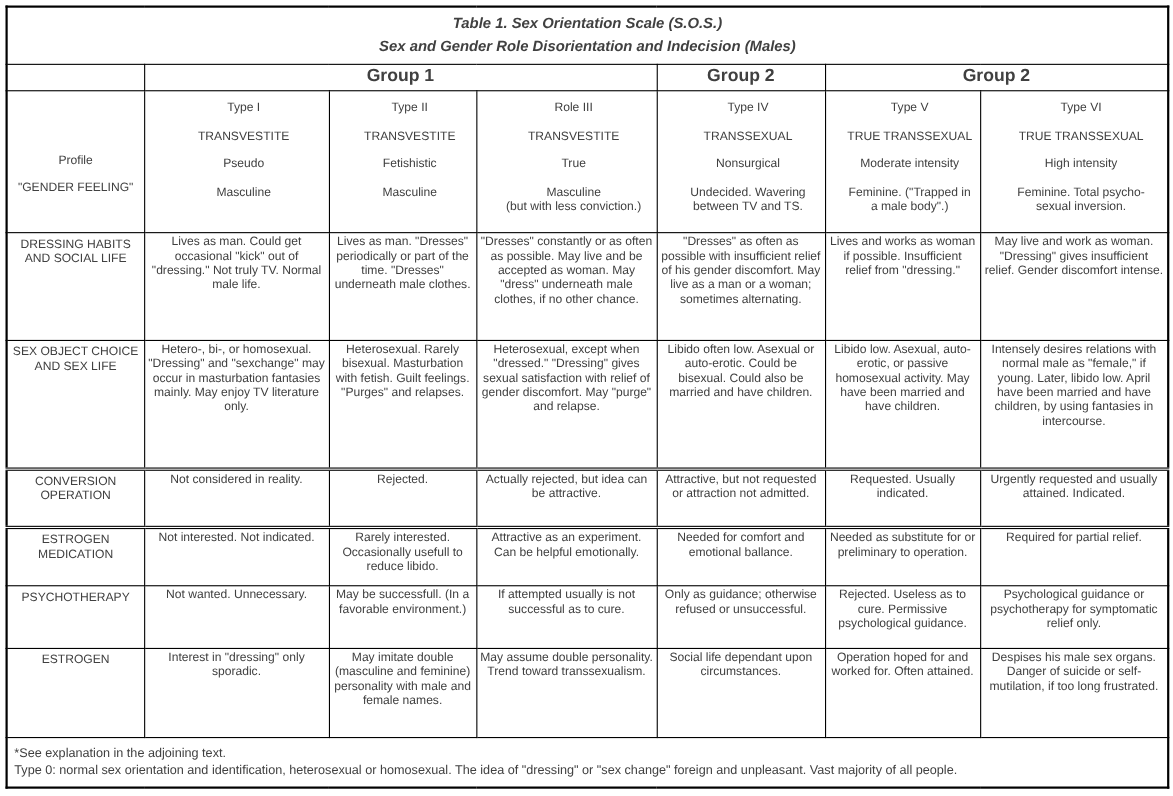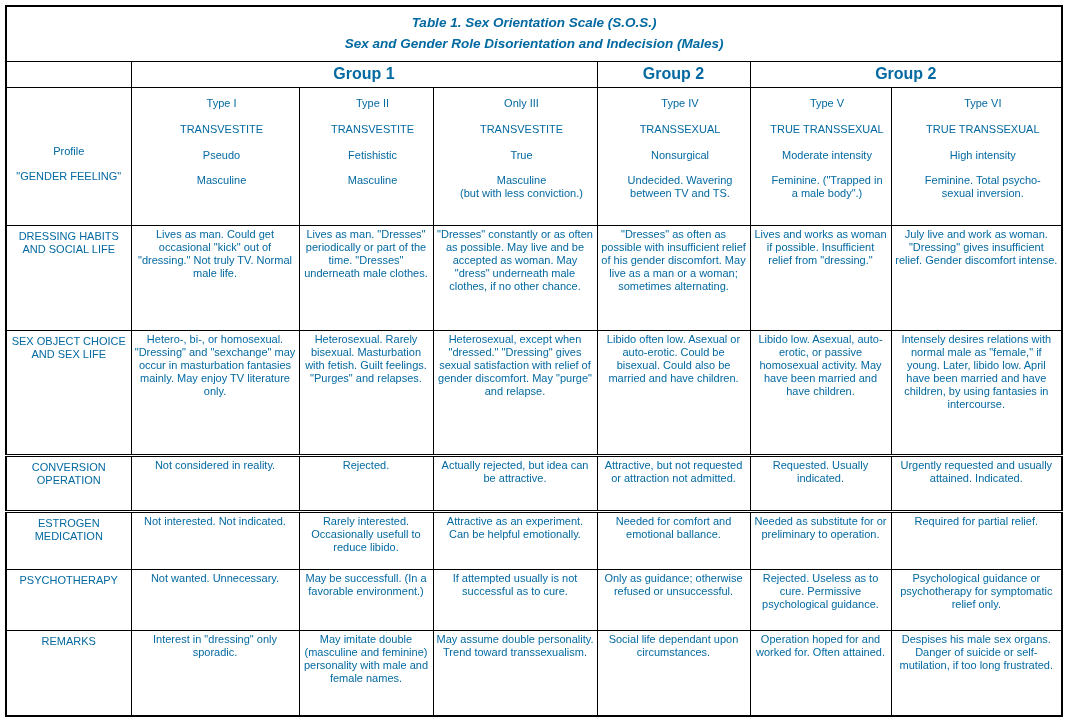--- a/index.html
+++ b/index.html
@@ -1,19 +1,19 @@
 <!DOCTYPE html>
 <html><head>
 <meta charset="utf-8">
 <style>
   * { box-sizing: border-box; }
   html, body { margin: 0; padding: 0; background: #ffffff; }
   .page {
     width: 1066px; height: 724px;
-    background: #ffffff; color: #0369a1;
+    background: #ffffff; color: #404040;
     padding: 5px 5px;
     font-family: "Liberation Sans", sans-serif;
   }
   table.sos {
     width: 1056px; height: 712px;
     border-collapse: collapse;
     table-layout: fixed;
     border: 2px solid #000;
   }
   td {
@@ -102,21 +102,21 @@
         <div class="t-sub">Pseudo</div>
         <div class="t-feel">Masculine</div>
       </td>
       <td class="type-cell">
         <div class="t-name">Type II</div>
         <div class="t-cat">TRANSVESTITE</div>
         <div class="t-sub">Fetishistic</div>
         <div class="t-feel">Masculine</div>
       </td>
       <td class="type-cell">
-        <div class="t-name">Only III</div>
+        <div class="t-name">Role III</div>
         <div class="t-cat">TRANSVESTITE</div>
         <div class="t-sub">True</div>
         <div class="t-feel">Masculine
 (but with less conviction.)</div>
       </td>
       <td class="type-cell">
         <div class="t-name">Type IV</div>
         <div class="t-cat">TRANSSEXUAL</div>
         <div class="t-sub">Nonsurgical</div>
         <div class="t-feel">Undecided. Wavering
@@ -138,21 +138,21 @@
       </td>
     </tr>
 
     <tr class="r-dressing">
       <td class="label-cell">DRESSING HABITS AND SOCIAL LIFE</td>
       <td>Lives as man. Could get occasional "kick" out of "dressing." Not truly TV. Normal male life.</td>
       <td>Lives as man. "Dresses" periodically or part of the time. "Dresses" underneath male clothes.</td>
       <td>"Dresses" constantly or as often as possible. May live and be accepted as woman. May "dress" underneath male clothes, if no other chance.</td>
       <td>"Dresses" as often as possible with insufficient relief of his gender discomfort. May live as a man or a woman; sometimes alternating.</td>
       <td>Lives and works as woman if possible. Insufficient relief from "dressing."</td>
-      <td>July live and work as woman. "Dressing" gives insufficient relief. Gender discomfort intense.</td>
+      <td>May live and work as woman. "Dressing" gives insufficient relief. Gender discomfort intense.</td>
     </tr>
 
     <tr class="r-sexobj">
       <td class="label-cell">SEX OBJECT CHOICE AND SEX LIFE</td>
       <td>Hetero-, bi-, or homosexual. "Dressing" and "sexchange" may occur in masturbation fantasies mainly. May enjoy TV literature only.</td>
       <td>Heterosexual. Rarely bisexual. Masturbation with fetish. Guilt feelings. "Purges" and relapses.</td>
       <td>Heterosexual, except when "dressed." "Dressing" gives sexual satisfaction with relief of gender discomfort. May "purge" and relapse.</td>
       <td>Libido often low. Asexual or auto-erotic. Could be bisexual. Could also be married and have children.</td>
       <td>Libido low. Asexual, auto-erotic, or passive homosexual activity. May have been married and have children.</td>
       <td>Intensely desires relations with normal male as "female," if young. Later, libido low. April have been married and have children, by using fantasies in intercourse.</td>
@@ -183,24 +183,30 @@
       <td class="label-cell">PSYCHOTHERAPY</td>
       <td>Not wanted. Unnecessary.</td>
       <td>May be successfull. (In a favorable environment.)</td>
       <td>If attempted usually is not successful as to cure.</td>
       <td>Only as guidance; otherwise refused or unsuccessful.</td>
       <td>Rejected. Useless as to cure. Permissive psychological guidance.</td>
       <td>Psychological guidance or psychotherapy for symptomatic relief only.</td>
     </tr>
 
     <tr class="r-remarks">
-      <td class="label-cell">REMARKS</td>
+      <td class="label-cell">ESTROGEN</td>
       <td>Interest in "dressing" only sporadic.</td>
       <td>May imitate double (masculine and feminine) personality with male and female names.</td>
       <td>May assume double personality. Trend toward transsexualism.</td>
       <td>Social life dependant upon circumstances.</td>
       <td>Operation hoped for and worked for. Often attained.</td>
       <td>Despises his male sex organs. Danger of suicide or self-mutilation, if too long frustrated.</td>
     </tr>
 
+    <tr class="r-footer">
+      <td colspan="7" class="footnote-cell">
+        <div>*See explanation in the adjoining text.</div>
+        <div>Type 0: normal sex orientation and identification, heterosexual or homosexual. The idea of "dressing" or "sex change" foreign and unpleasant. Vast majority of all people.</div>
+      </td>
+    </tr>
   </tbody>
     </table>
 </div>
 
 </body></html>

